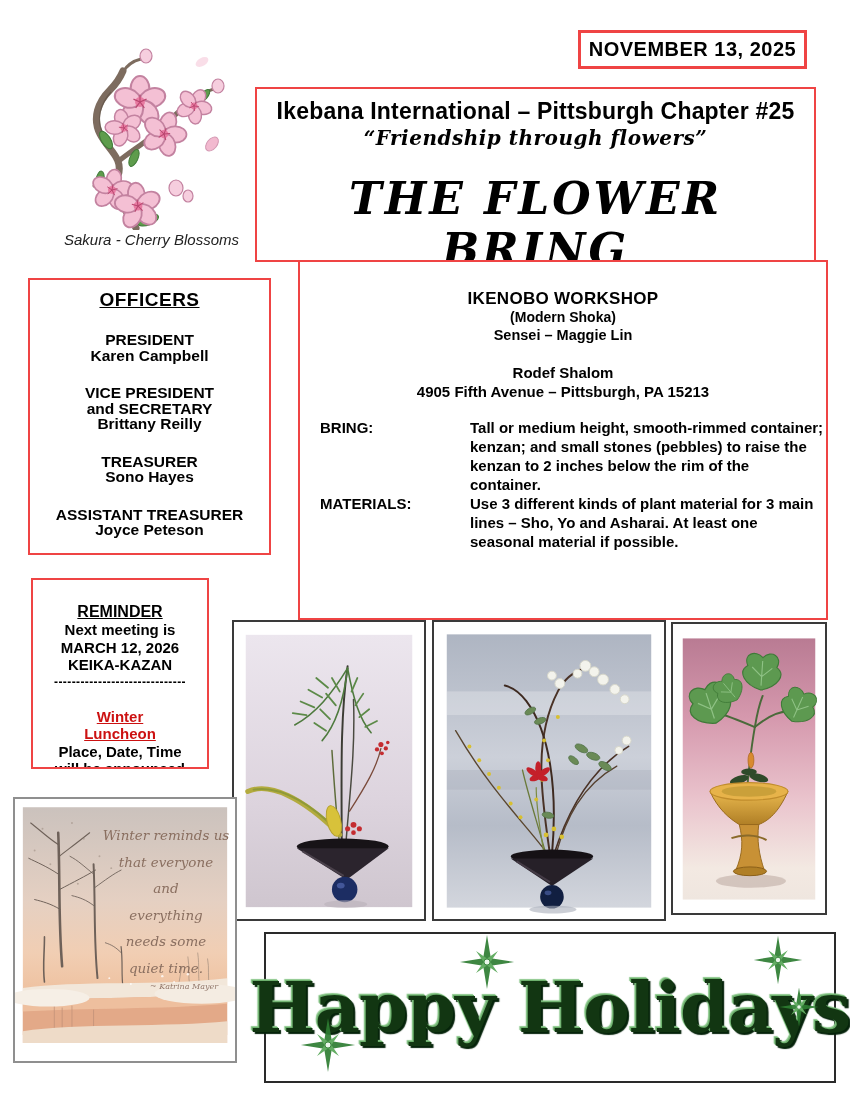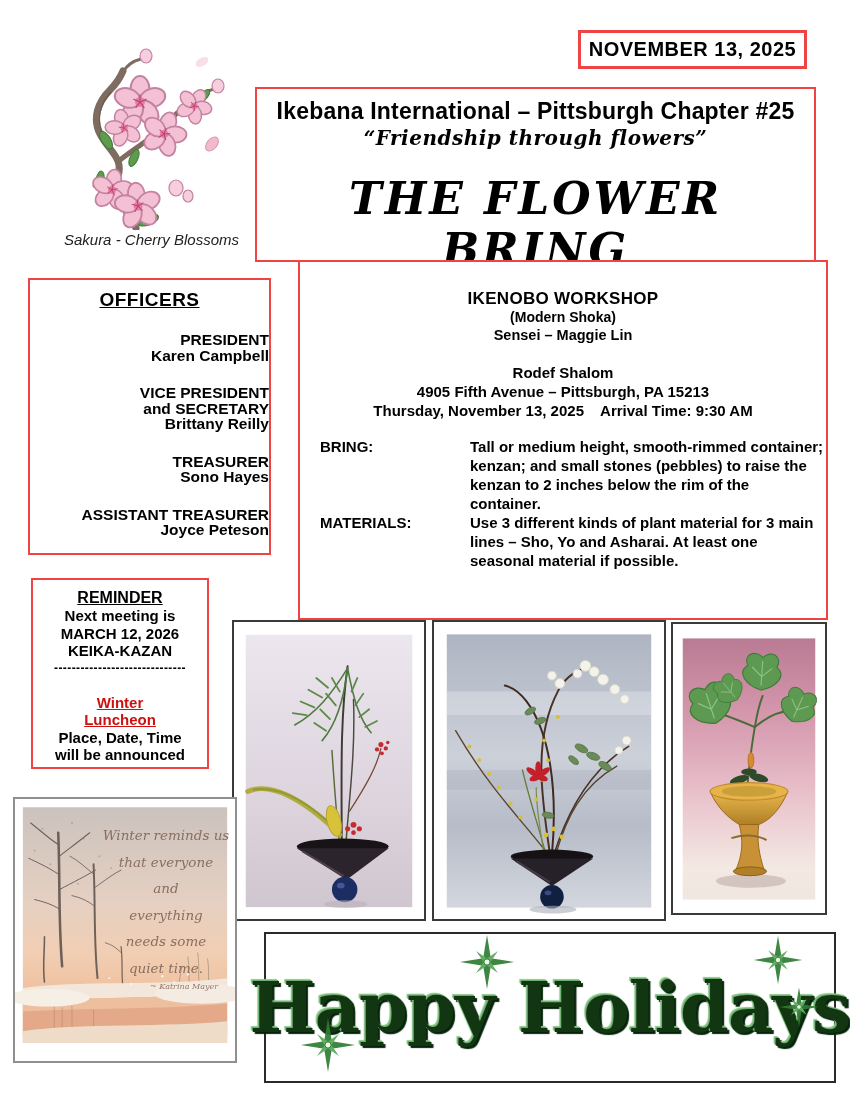--- a/index.html
+++ b/index.html
@@ -21,40 +21,40 @@
 
   .sakura-svg{left:36px;top:38px;width:192px;height:192px;}
   .sakura-caption{left:33px;top:231px;width:206px;text-align:right;
                   font-style:italic;font-size:15px;color:#222;}
 
   
   .officers{left:28px;top:278px;width:243px;height:277px;text-align:center;
             font-weight:bold;font-size:15.5px;padding-top:10px;}
   .off-heading{font-size:19px;text-decoration:underline;letter-spacing:.5px;line-height:20px;}
   .o-group{margin-top:22px;}
-  .o-line{line-height:15.5px;text-align:right;}
+  .o-line{line-height:15.5px;}
 
   
   .workshop{left:298px;top:260px;width:530px;height:360px;font-weight:bold;
             font-size:15px;line-height:19px;overflow:hidden;}
   .ws-heading{text-align:center;margin-top:27px;font-size:17px;letter-spacing:.3px;}
   .ws-style{text-align:center;margin-top:27px;font-size:20px;line-height:21px;letter-spacing:.3px;}
   .ws-sub{text-align:center;font-size:14px;line-height:18px;}
   .ws-sensei{text-align:center;font-size:14.5px;line-height:18px;}
   .ws-venue{text-align:center;margin-top:19px;}
   .ws-center{text-align:center;}
   .ws-date{white-space:pre-wrap;}
   .ws-rows{margin-top:17px;padding-left:20px;}
   .ws-row{display:flex;}
   .ws-label{flex:0 0 150px;}
   .ws-text{width:354px;}
 
   
   .reminder{left:31px;top:578px;width:178px;height:191px;text-align:center;
-            font-weight:bold;font-size:15px;padding-top:9px;overflow:hidden;}
+            font-weight:bold;font-size:15px;padding-top:23px;overflow:hidden;}
   .rem-heading{font-size:16px;text-decoration:underline;line-height:18px;}
   .rem-line{line-height:17.5px;}
   .rem-divider{line-height:17px;font-size:12px;letter-spacing:.4px;white-space:nowrap;}
   .rem-event{margin-top:17px;}
   .rem-red{line-height:17.5px;text-decoration:underline;}
 
   
   .photo{position:absolute;box-sizing:border-box;border:2px solid #3a3a3a;background:#fff;}
   .photo svg{display:block;width:100%;height:100%;}
   .photo1{left:232px;top:620px;width:194px;height:301px;}
@@ -175,21 +175,20 @@
       <div class="o-line">Joyce Peteson</div>
     </div>
   </div>
 
   <div class="box workshop">
     <div class="ws-heading">IKENOBO WORKSHOP</div>
     <div class="ws-sub">(Modern Shoka)</div>
     <div class="ws-sensei">Sensei – Maggie Lin</div>
     <div class="ws-venue ws-center">Rodef Shalom</div>
     <div class="ws-center">4905 Fifth Avenue – Pittsburgh, PA 15213</div>
-    <div class="ws-center ws-date">Thursday, November 13, 2025    Arrival Time: 9:30 AM</div>
     <div class="ws-rows">
       <div class="ws-row">
         <div class="ws-label">BRING:</div>
         <div class="ws-text">Tall or medium height, smooth-rimmed container; kenzan; and small stones (pebbles) to raise the kenzan to 2 inches below the rim of the container.</div>
       </div>
       <div class="ws-row">
         <div class="ws-label">MATERIALS:</div>
         <div class="ws-text">Use 3 different kinds of plant material for 3 main lines – Sho, Yo and Asharai. At least one seasonal material if possible.</div>
       </div>
     </div>

